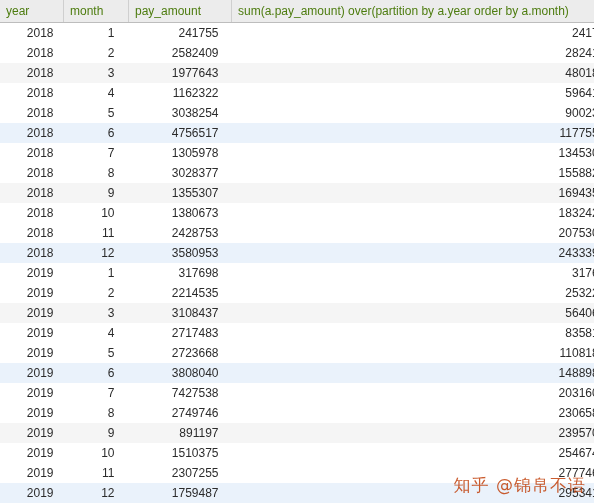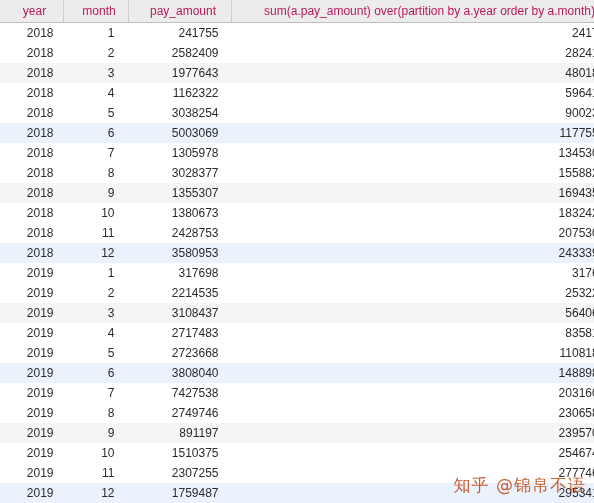--- a/index.html
+++ b/index.html
@@ -29,22 +29,22 @@
   }
 
   
   thead tr.header-row {
     height: 22px;
     background: #ececec;
   }
   thead th {
     font-weight: normal;
     font-size: 12px;
-    color: #be185d;
-    text-align: center;
+    color: #4d7c0f;
+    text-align: left;
     padding: 0 0 0 6px;
     border-right: 1px solid #cfcfcf;
     border-bottom: 1px solid #bdbdbd;
     white-space: nowrap;
     overflow: hidden;
     vertical-align: middle;
     height: 22px;
     line-height: 22px;
   }
   thead th.last-head {
@@ -140,21 +140,21 @@
         </tr>
         <tr class="data-row">
           <td class="col-year">2018</td>
           <td class="col-month">5</td>
           <td class="col-pay">3038254</td>
           <td class="col-sum">9002383</td>
         </tr>
         <tr class="data-row stripe-blue">
           <td class="col-year">2018</td>
           <td class="col-month">6</td>
-          <td class="col-pay">5003069</td>
+          <td class="col-pay">4756517</td>
           <td class="col-sum">11775535</td>
         </tr>
         <tr class="data-row">
           <td class="col-year">2018</td>
           <td class="col-month">7</td>
           <td class="col-pay">1305978</td>
           <td class="col-sum">13453062</td>
         </tr>
         <tr class="data-row">
           <td class="col-year">2018</td>

